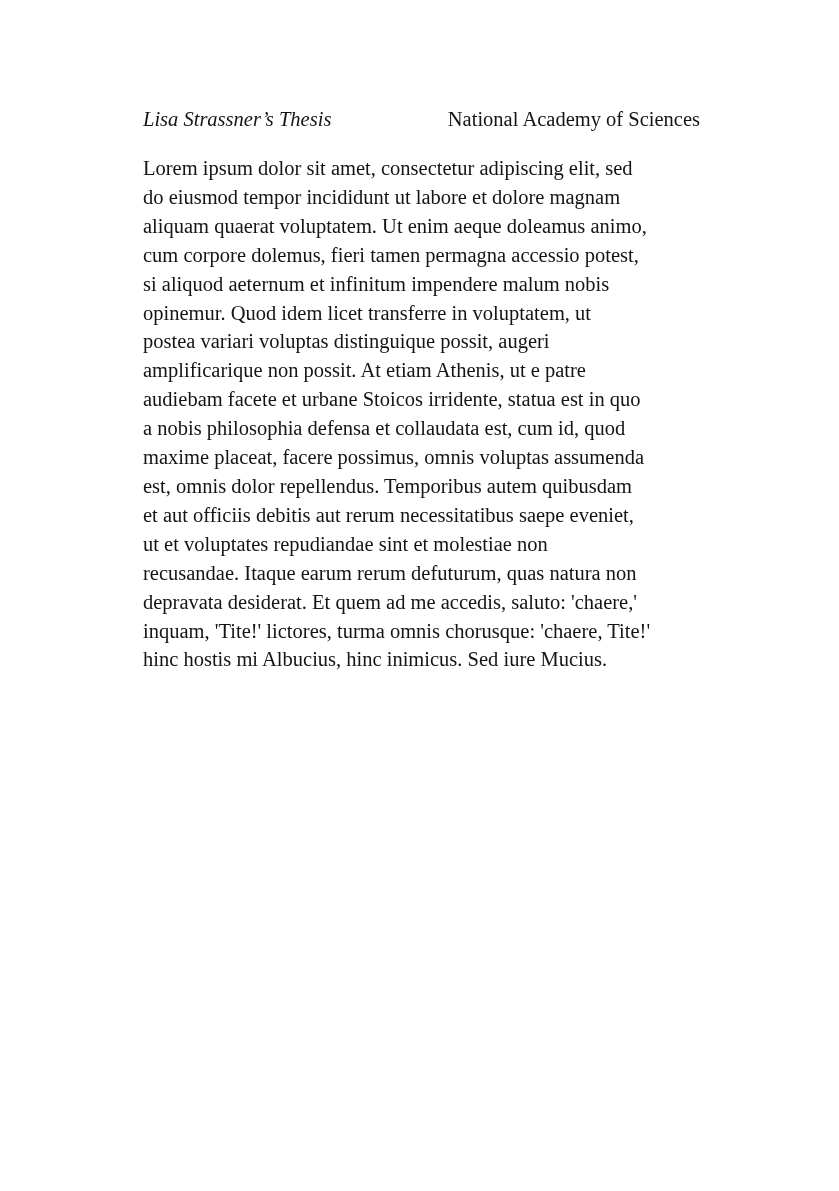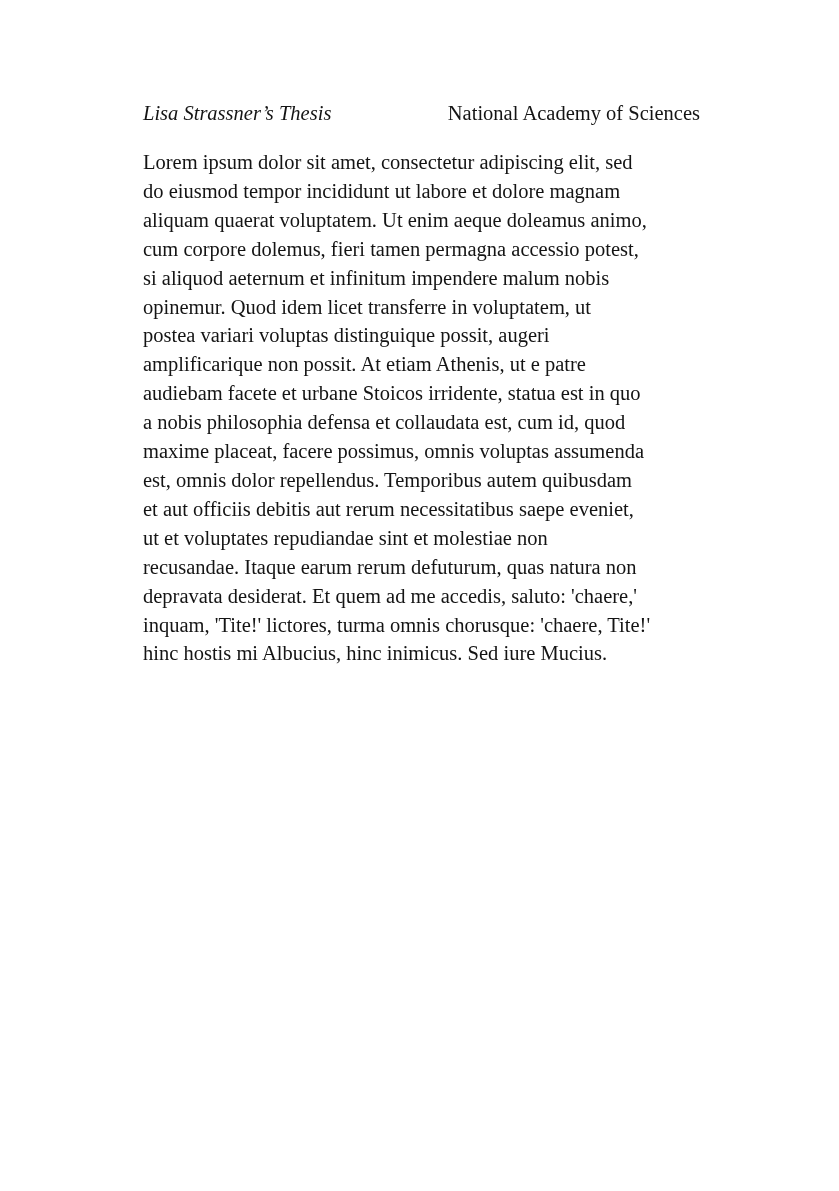--- a/index.html
+++ b/index.html
@@ -24,20 +24,21 @@
     justify-content: space-between;
     align-items: baseline;
     font-size: 20.5px;
     line-height: 26px;
   }
   .doc-header .left-title {
     font-style: italic;
   }
   .doc-header .right-title {
     font-style: normal;
+    margin-top: 6px;
   }
   .body-text {
     margin-top: 22px;
     font-size: 20.5px;
     line-height: 28.9px;
     white-space: pre;
     text-align: left;
   }
 </style>
 </head>

